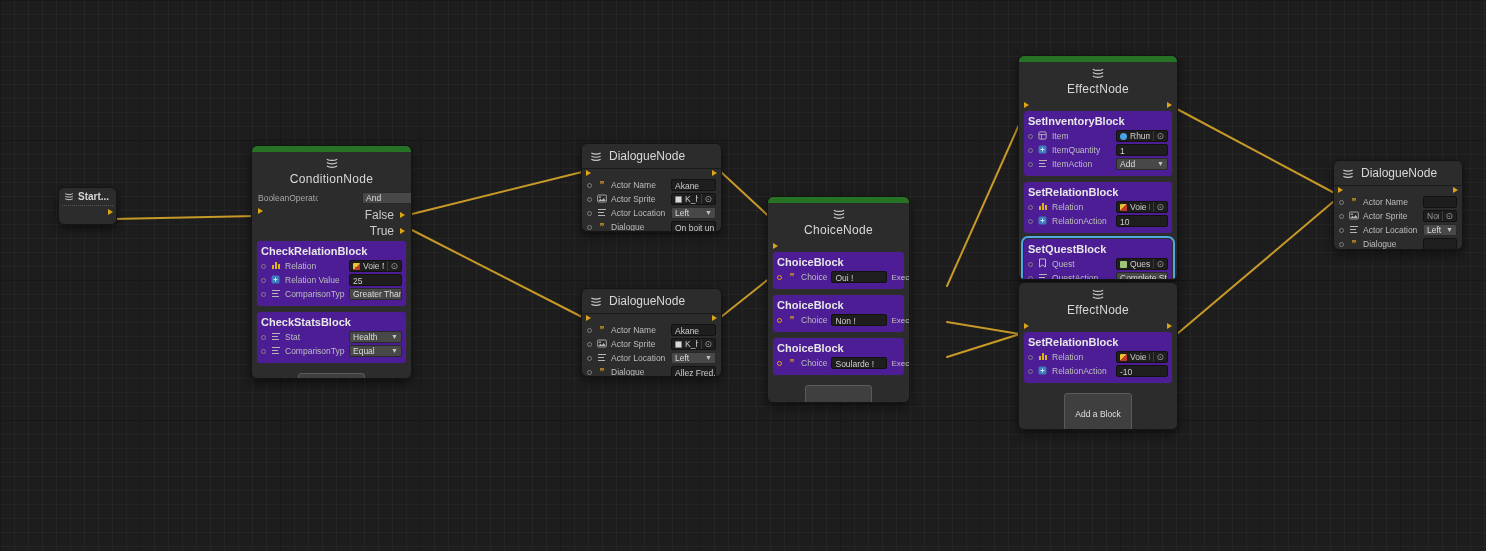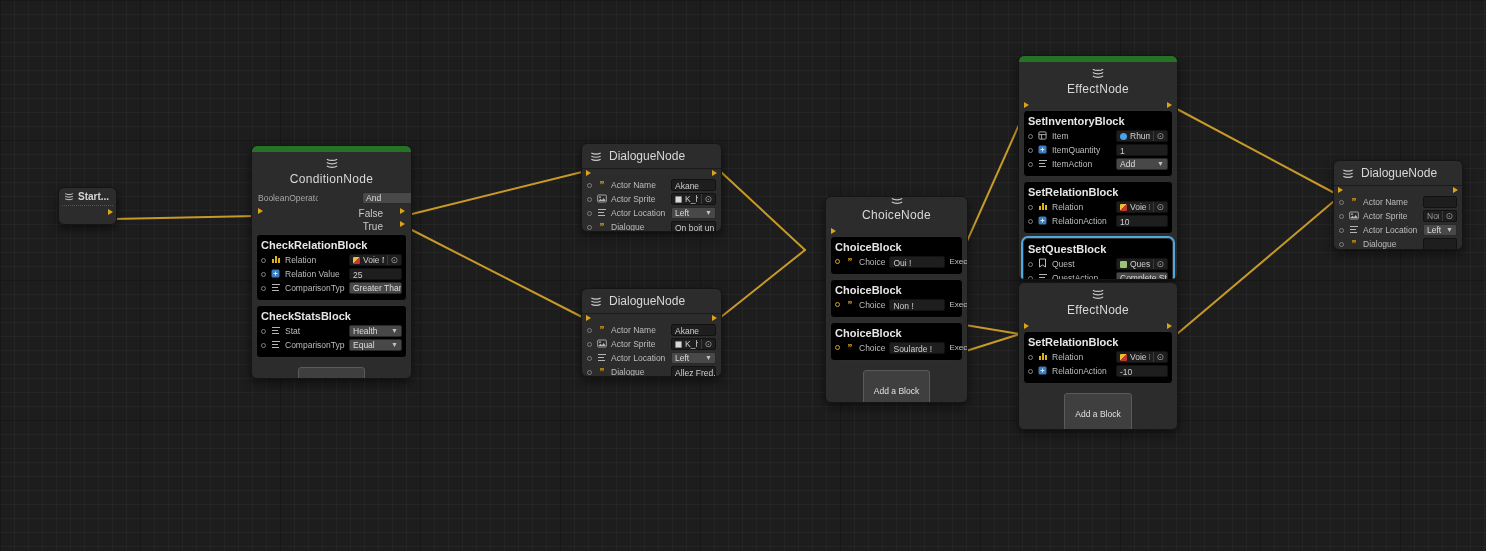--- a/index.html
+++ b/index.html
@@ -37,24 +37,24 @@
   .stack-icon{flex:none;}
 
   .tri{width:0;height:0;border-top:3.5px solid transparent;border-bottom:3.5px solid transparent;border-left:5.5px solid #dca418;display:inline-block;flex:none;}
   .eports{display:flex;justify-content:space-between;align-items:center;padding:0 5px;margin:2px 0;flex:none;}
   .inonly{justify-content:flex-start;}
 
   .oprow{display:flex;align-items:center;justify-content:space-between;padding:2px 6px;flex:none;}
   .oprow .flabel{font-size:8.5px;color:#a8a8a8;}
   .cports{display:flex;justify-content:space-between;padding:2px 6px;flex:none;}
   .outcol{display:flex;flex-direction:column;gap:2px;align-items:flex-end;}
-  .outrow{display:flex;gap:17px;font-size:10px;color:#c9c9c9;}
+  .outrow{display:flex;align-items:center;gap:6px;font-size:12px;color:#c9c9c9;}
 
   .blocks{padding:0 4px;flex:none;}
-  .block{background:#000000;border:1px solid #2e2e2e;border-radius:4px;padding:3px 4px 4px;margin-bottom:4px;}
+  .block{background:#4c1d95;border:1px solid #2e2e2e;border-radius:4px;padding:3px 4px 4px;margin-bottom:4px;}
   .block.highlight{outline:2px solid #4fa8e0;outline-offset:0px;border-radius:5px;}
   .block-title{font-size:11px;font-weight:bold;color:#e6e6e6;margin:1px 0 3px;}
 
   .frow{display:flex;align-items:center;gap:4px;margin:2px 0;height:12px;font-size:8.5px;}
   .fdot{width:5px;height:5px;border-radius:50%;border:1px solid #7f7f7f;flex:none;box-sizing:border-box;}
   .fdot.y{border-color:#dca418;}
   .ficon{width:11px;flex:none;text-align:center;line-height:10px;}
   .qicon{color:#dfa621;font-weight:bold;font-style:italic;font-size:10px;font-family:"Liberation Serif","DejaVu Serif",serif;}
   .flabel{color:#bdbdbd;flex:none;white-space:nowrap;overflow:hidden;}
   .condition .flabel,.eff .flabel{width:60px;}
@@ -81,21 +81,21 @@
   .choice-input{flex:0 0 56px;}
 
   
   .n-start{left:58px;top:187px;width:59px;height:38px;}
   .n-start .shead{display:flex;align-items:center;gap:3px;padding:3px 4px 2px;font-size:10px;font-weight:bold;color:#d5d5d5;}
   .n-start .sdiv{border-top:1px dotted #555;margin:1px 3px;}
   .n-start .sbody{display:flex;justify-content:flex-end;padding:2px 3px;}
   .n-cond{left:251px;top:145px;width:161px;height:234px;}
   .n-dlgtop{left:581px;top:143px;width:141px;height:89px;}
   .n-dlgbot{left:581px;top:288px;width:141px;height:89px;}
-  .n-choice{left:825px;top:196px;width:143px;height:207px;justify-content:center;}
+  .n-choice{left:767px;top:196px;width:143px;height:207px;}
   .n-efftop{left:1018px;top:55px;width:160px;height:225px;}
   .n-effbot{left:1018px;top:282px;width:160px;height:148px;}
   .n-dlgright{left:1333px;top:160px;width:130px;height:90px;}
   .dlg .fields{padding:0 5px 3px;}
   .dports{display:flex;justify-content:space-between;align-items:center;padding:1px 4px;flex:none;}
 </style>
 </head>
 <body>
 
 <div id="canvas">

